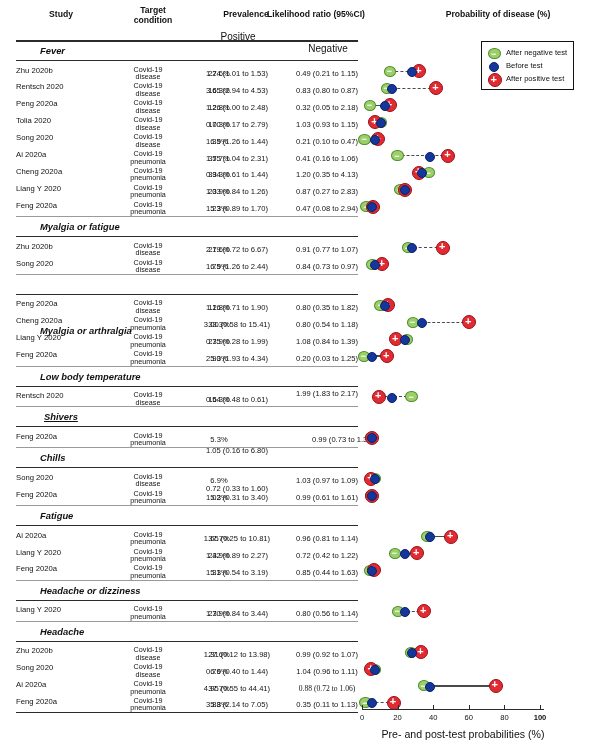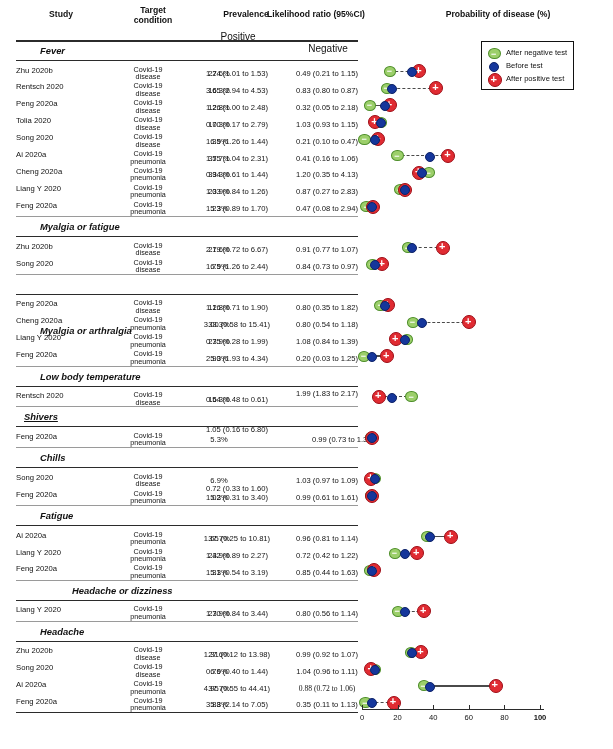--- a/index.html
+++ b/index.html
@@ -163,26 +163,26 @@
       <div class="c-lrn" style="left: 276px; top: 353.6px; width: 102px;">0.20 (0.03 to 1.25)</div>
       <div class="rule grey" style="left: 16px; top: 365.5px; width: 342px;"></div>
       <div class="grp" style="left: 40px; top: 370.5px;">Low body temperature</div>
       <div class="rule " style="left: 16px; top: 385.5px; width: 342px;"></div>
       <div class="c-study" style="left: 16px; top: 391px; width: 92px;">Rentsch 2020</div>
       <div class="c-cond" style="left: 108px; top: 391px; width: 80px;"><span>Covid-19</span><br><span>disease</span></div>
       <div class="c-prev" style="left: 196px; top: 394.5px; width: 46px;">16.3%</div>
       <div class="c-lrp" style="left: 186px; top: 394.5px; width: 102px;">0.54 (0.48 to 0.61)</div>
       <div class="c-lrn" style="left: 276px; top: 389px; width: 102px;">1.99 (1.83 to 2.17)</div>
       <div class="rule grey" style="left: 16px; top: 406.4px; width: 342px;"></div>
-      <div class="grp" style="left: 24px; top: 411.4px; text-decoration: underline;">Shivers</div>
+      <div class="grp" style="left: 44px; top: 411.4px; text-decoration: underline;">Shivers</div>
       <div class="rule " style="left: 16px; top: 426.4px; width: 342px;"></div>
       <div class="c-study" style="left: 16px; top: 431.9px; width: 92px;">Feng 2020a</div>
       <div class="c-cond" style="left: 108px; top: 431.9px; width: 80px;"><span>Covid-19</span><br><span>pneumonia</span></div>
       <div class="c-prev" style="left: 196px; top: 435.4px; width: 46px;">5.3%</div>
-      <div class="c-lrp" style="left: 186px; top: 425px; width: 102px;">1.05 (0.16 to 6.80)</div>
+      <div class="c-lrp" style="left: 186px; top: 446px; width: 102px;">1.05 (0.16 to 6.80)</div>
       <div class="c-lrn" style="left: 292px; top: 435.4px; width: 102px;">0.99 (0.73 to 1.35)</div>
       <div class="rule grey" style="left: 16px; top: 447.3px; width: 342px;"></div>
       <div class="grp" style="left: 40px; top: 452.3px;">Chills</div>
       <div class="rule " style="left: 16px; top: 467.3px; width: 342px;"></div>
       <div class="c-study" style="left: 16px; top: 472.8px; width: 92px;">Song 2020</div>
       <div class="c-cond" style="left: 108px; top: 472.8px; width: 80px;"><span>Covid-19</span><br><span>disease</span></div>
       <div class="c-prev" style="left: 196px; top: 476.3px; width: 46px;">6.9%</div>
       <div class="c-lrp" style="left: 186px; top: 484px; width: 102px;">0.72 (0.33 to 1.60)</div>
       <div class="c-lrn" style="left: 276px; top: 476.3px; width: 102px;">1.03 (0.97 to 1.09)</div>
       <div class="c-study" style="left: 16px; top: 489.7px; width: 92px;">Feng 2020a</div>
@@ -202,21 +202,21 @@
       <div class="c-cond" style="left: 108px; top: 547.5px; width: 80px;"><span>Covid-19</span><br><span>pneumonia</span></div>
       <div class="c-prev" style="left: 196px; top: 551px; width: 46px;">23.9%</div>
       <div class="c-lrp" style="left: 186px; top: 551px; width: 102px;">1.42 (0.89 to 2.27)</div>
       <div class="c-lrn" style="left: 276px; top: 551px; width: 102px;">0.72 (0.42 to 1.22)</div>
       <div class="c-study" style="left: 16px; top: 564.4px; width: 92px;">Feng 2020a</div>
       <div class="c-cond" style="left: 108px; top: 564.4px; width: 80px;"><span>Covid-19</span><br><span>pneumonia</span></div>
       <div class="c-prev" style="left: 196px; top: 567.9px; width: 46px;">5.3%</div>
       <div class="c-lrp" style="left: 186px; top: 567.9px; width: 102px;">1.31 (0.54 to 3.19)</div>
       <div class="c-lrn" style="left: 276px; top: 567.9px; width: 102px;">0.85 (0.44 to 1.63)</div>
       <div class="rule grey" style="left: 16px; top: 579.8px; width: 342px;"></div>
-      <div class="grp" style="left: 40px; top: 584.8px; margin-left: 32px;">Headache or dizziness</div>
+      <div class="grp" style="left: 40px; top: 584.8px;">Headache or dizziness</div>
       <div class="rule " style="left: 16px; top: 599.8px; width: 342px;"></div>
       <div class="c-study" style="left: 16px; top: 605.3px; width: 92px;">Liang Y 2020</div>
       <div class="c-cond" style="left: 108px; top: 605.3px; width: 80px;"><span>Covid-19</span><br><span>pneumonia</span></div>
       <div class="c-prev" style="left: 196px; top: 608.8px; width: 46px;">23.9%</div>
       <div class="c-lrp" style="left: 186px; top: 608.8px; width: 102px;">1.70 (0.84 to 3.44)</div>
       <div class="c-lrn" style="left: 276px; top: 608.8px; width: 102px;">0.80 (0.56 to 1.14)</div>
       <div class="rule grey" style="left: 16px; top: 620.7px; width: 342px;"></div>
       <div class="grp" style="left: 40px; top: 625.7px;">Headache</div>
       <div class="rule " style="left: 16px; top: 640.7px; width: 342px;"></div>
       <div class="c-study" style="left: 16px; top: 646.2px; width: 92px;">Zhu 2020b</div>
@@ -492,14 +492,15 @@
       <div class="ticklab" style="left: 382.6px; top: 713px;">20</div>
       <div class="tick" style="left: 433.2px; top: 705px;"></div>
       <div class="ticklab" style="left: 418.2px; top: 713px;">40</div>
       <div class="tick" style="left: 468.8px; top: 705px;"></div>
       <div class="ticklab" style="left: 453.8px; top: 713px;">60</div>
       <div class="tick" style="left: 504.4px; top: 705px;"></div>
       <div class="ticklab" style="left: 489.4px; top: 713px;">80</div>
       <div class="tick" style="left: 540px; top: 705px;"></div>
       <div class="ticklab" style="left: 525px; top: 713px; font-weight: bold;">100</div>
     </div>
+  <div class="axtitle" style="left:313px;top:728px;width:300px;">Pre- and post-test probabilities (%)</div>
 
 </div>
 
 </body></html>

